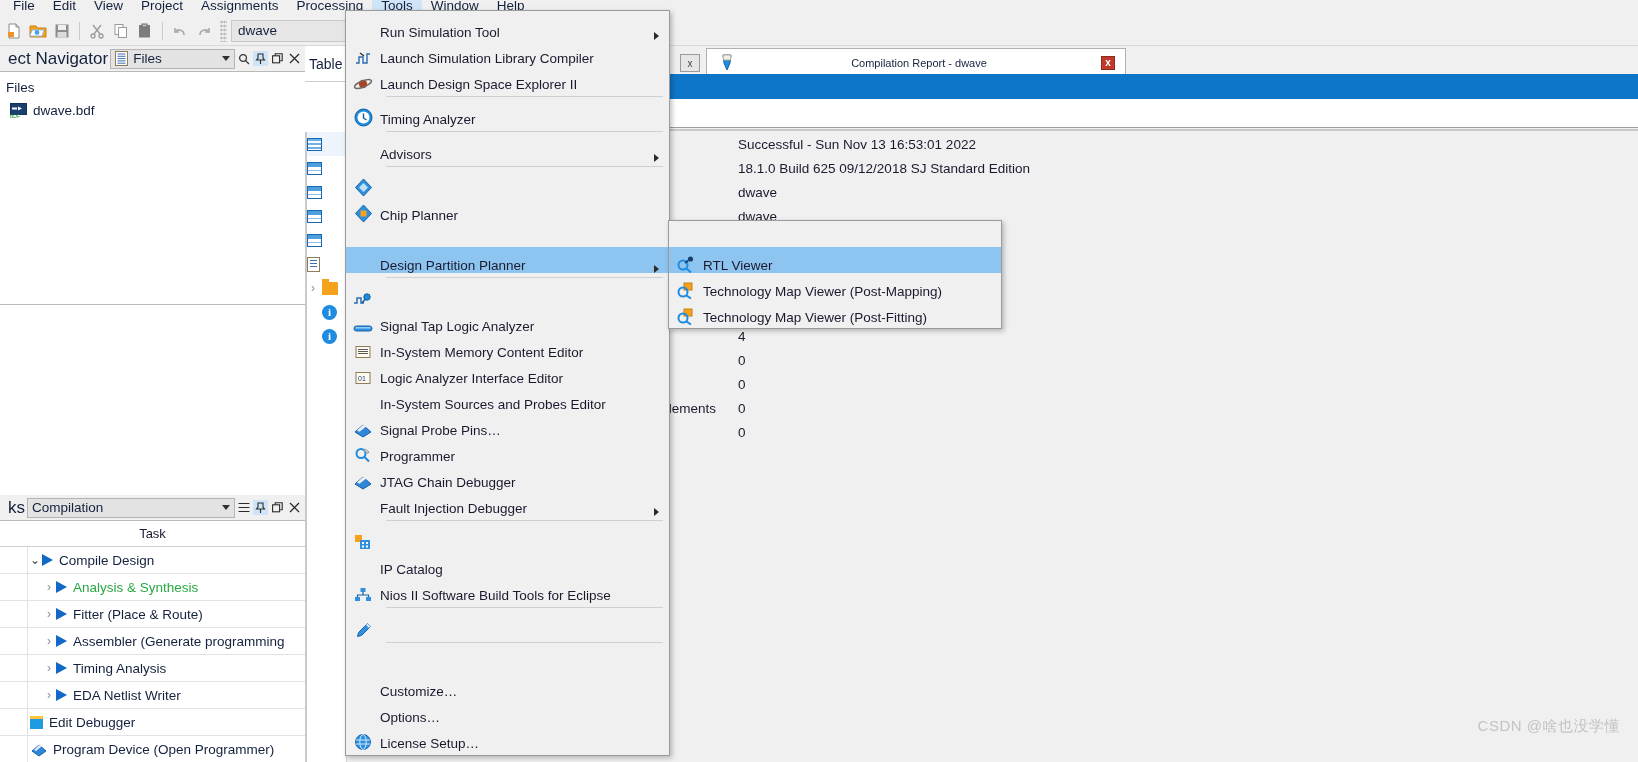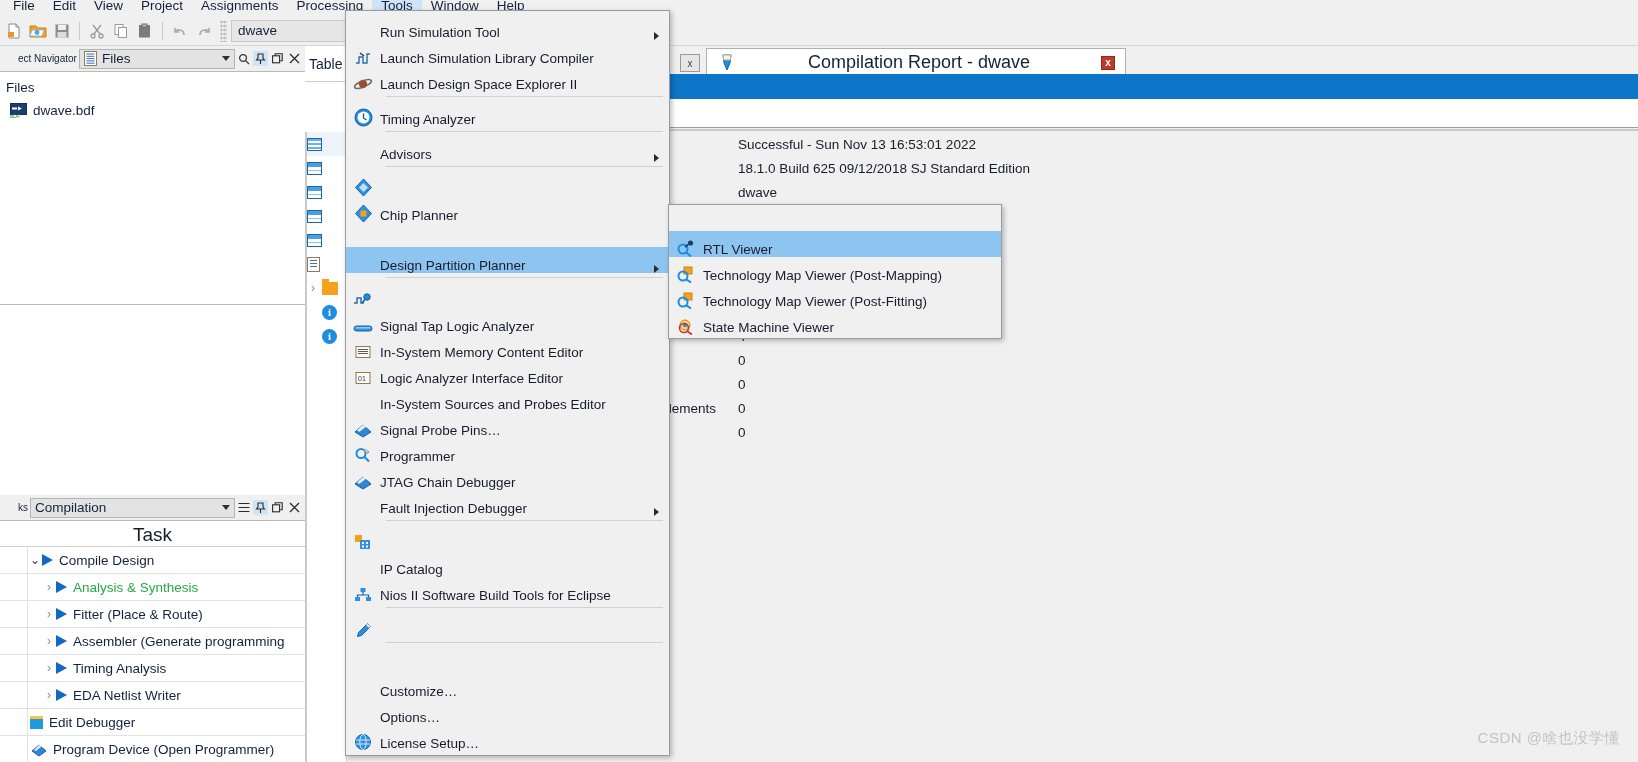--- a/index.html
+++ b/index.html
@@ -41,39 +41,39 @@
     display: flex; align-items: center; padding: 0 6px; font-size: 13.5px; color: #14213d;
   }
 
   
   .leftcol { position: absolute; top: 46px; left: 0; width: 305px; height: 716px; background: #fff; }
 
   .panel-head {
     height: 26px; background: #f0f0f0; border-bottom: 1px solid #b9b9b9;
     display: flex; align-items: center; padding: 0 2px 0 0; position: relative;
   }
-  .panel-title { font-size: 10px; padding-left: 18px; white-space: nowrap; color: #14213d; }
+  .panel-title { font-size: 17px; padding-left: 8px; white-space: nowrap; color: #14213d; }
   .combo {
     height: 20px; background: #e3e3e3; border: 1px solid #b4b4b4;
     display: flex; align-items: center; padding: 0 4px; gap: 5px; flex: 1;
     min-width: 0; margin-left: 2px;
   }
   .combo .cb-label { flex: 1; font-size: 13.5px; color: #14213d; white-space: nowrap; overflow: hidden; }
   .caret-dn { width: 0; height: 0; border-left: 4px solid transparent; border-right: 4px solid transparent; border-top: 5px solid #303030; }
   .hd-btn { width: 15px; height: 15px; display: flex; align-items: center; justify-content: center; margin: 0 1px; font-size: 12px; color: #333; }
   .hd-btn.pin { background: #cfe4f7; }
 
   .files-body { background: #fff; height: 233px; border-bottom: 1px solid #b9b9b9; padding-top: 4px; }
   .tree-row { display: flex; align-items: center; gap: 6px; height: 23px; padding-left: 6px; font-size: 13.5px; color: #14213d; }
   .tree-row.indent { padding-left: 10px; }
 
   .tasks-panel { position: absolute; top: 449px; left: 0; width: 305px; height: 313px; background: #fff; }
   .task-head-row {
     height: 26px; border-bottom: 1px solid #cfcfcf; background: #fff;
-    display: flex; align-items: flex-end; justify-content: center; font-size: 19px;
+    display: flex; align-items: center; justify-content: center; font-size: 13px;
   }
   .task-row {
     height: 27px; border-bottom: 1px solid #e2e2e2; display: flex; align-items: center;
     font-size: 13.5px; color: #14213d; white-space: nowrap; overflow: hidden;
   }
   .task-gutter { width: 28px; height: 100%; border-right: 1px solid #e2e2e2; flex: 0 0 28px; }
   .chev { color: #8b8b8b; font-size: 12px; width: 14px; text-align: center; }
   .chev.down { color: #3b3b3b; }
   .play { width: 0; height: 0; border-top: 6px solid transparent; border-bottom: 6px solid transparent; border-left: 11px solid #1168c6; margin-right: 6px; }
   .green { color: #27a844; }
@@ -87,21 +87,21 @@
   .tabstrip { position: absolute; top: 0; left: 375px; height: 30px; display: flex; align-items: flex-end; }
   .tab-sq {
     width: 20px; height: 18px; border: 1px solid #9a9a9a; background: #e6e6e6;
     display: flex; align-items: center; justify-content: center; font-size: 10px; color: #444;
     margin-bottom: 4px; margin-right: 6px;
   }
   .tab-active {
     height: 28px; background: #fff; border: 1px solid #b0b0b0; border-bottom: none;
     display: flex; align-items: center; gap: 10px; padding: 0 10px; min-width: 420px;
   }
-  .tab-label { flex: 1; text-align: center; font-size: 18px; color: #14213d; white-space: nowrap; }
+  .tab-label { flex: 1; text-align: center; font-size: 11px; color: #14213d; white-space: nowrap; }
   .tab-close { width: 14px; height: 14px; background: #c0392b; border: 1px solid #8d2b20;
     color: #fff; font-size: 10px; font-weight: bold; display: flex; align-items: center; justify-content: center; }
 
   .blue-bar { position: absolute; top: 28px; left: 0; width: 1333px; height: 25px; background: #0d76c8; }
   .white-bar { position: absolute; top: 53px; left: 0; width: 1333px; height: 29px; background: #fff; border-bottom: 1px solid #9e9e9e; }
   .split-line { position: absolute; top: 83px; left: 0; width: 1333px; height: 2px; background: #c9c9c9; }
 
   
   .icon-rail { position: absolute; top: 0; left: 0; width: 42px; height: 716px; background: #fff; border-right: 1px solid #d4d4d4; }
   .rail-head { height: 36px; display: flex; align-items: center; padding-left: 4px; font-size: 14px; color: #14213d; border-bottom: 1px solid #cdcdcd; }
@@ -139,28 +139,28 @@
     height: 26px; display: flex; align-items: flex-end; font-size: 13.5px; color: #1a1a2e;
     padding: 0 6px 0 0; position: relative; white-space: nowrap;
   }
   .menu-item.hl { background: #8ec5f0; margin-top: 24px; }
   .mi-icon { width: 34px; display: flex; align-items: center; justify-content: center; flex: 0 0 34px; }
   .mi-text { flex: 1; }
   .mi-arrow { width: 0; height: 0; border-top: 4px solid transparent; border-bottom: 4px solid transparent;
       border-left: 5px solid #2a2a2a; margin-right: 4px; }
   .menu-sep { height: 1px; background: #d0d0d0; margin: 4px 6px 4px 40px; }
 
-  #netlist-sub { top: 204px; left: 668px; width: 334px; padding: 2px 0 3px 0; border: 1px solid #9b9b9b; }
+  #netlist-sub { top: 220px; left: 668px; width: 334px; padding: 2px 0 3px 0; border: 1px solid #9b9b9b; }
 
   
   .svgi { display: block; }
 
   
   .watermark {
-    position: absolute; right: 18px; bottom: 14px; font-size: 15px; color: #c3c3c3;
+    position: absolute; right: 18px; bottom: 26px; font-size: 15px; color: #c3c3c3;
     font-family: "Liberation Sans", sans-serif; letter-spacing: .5px; z-index: 2;
   }
 </style>
 </head>
 <body>
 
 <div id="app">
 
   <div class="menubar">
     <div class="mi">File</div>
@@ -784,27 +784,16 @@
     <div class="menu-item">
       <span class="mi-icon">
         <svg class="svgi" width="20" height="17" viewBox="0 0 20 17" fill="none">
             <rect x="8" y="1" width="8" height="7" fill="#f5a11c" stroke="#c98214"></rect>
             <circle cx="7" cy="10" r="4.5" stroke="#1e8ce0" stroke-width="2"></circle>
             <path d="M10.3 13.3L15 16.5" stroke="#1e8ce0" stroke-width="2"></path>
           </svg>
       </span>
       <span class="mi-text">Technology Map Viewer (Post-Fitting)</span>
     </div>
-    <div class="menu-item">
-      <span class="mi-icon">
-        <svg class="svgi" width="20" height="17" viewBox="0 0 20 17" fill="none">
-            <circle cx="9" cy="7" r="5" fill="#ffd27f" stroke="#c98214"></circle>
-            <circle cx="9" cy="7" r="2.2" fill="#2f8fe0"></circle>
-            <circle cx="8" cy="10" r="4.5" stroke="#c0392b" stroke-width="1.6"></circle>
-            <path d="M11.3 13.3L16 16.5" stroke="#c0392b" stroke-width="1.8"></path>
-          </svg>
-      </span>
-      <span class="mi-text">State Machine Viewer</span>
-    </div>
   </div>
 
   <div class="watermark">CSDN @啥也没学懂</div>
 </div>
 
 </body></html>

